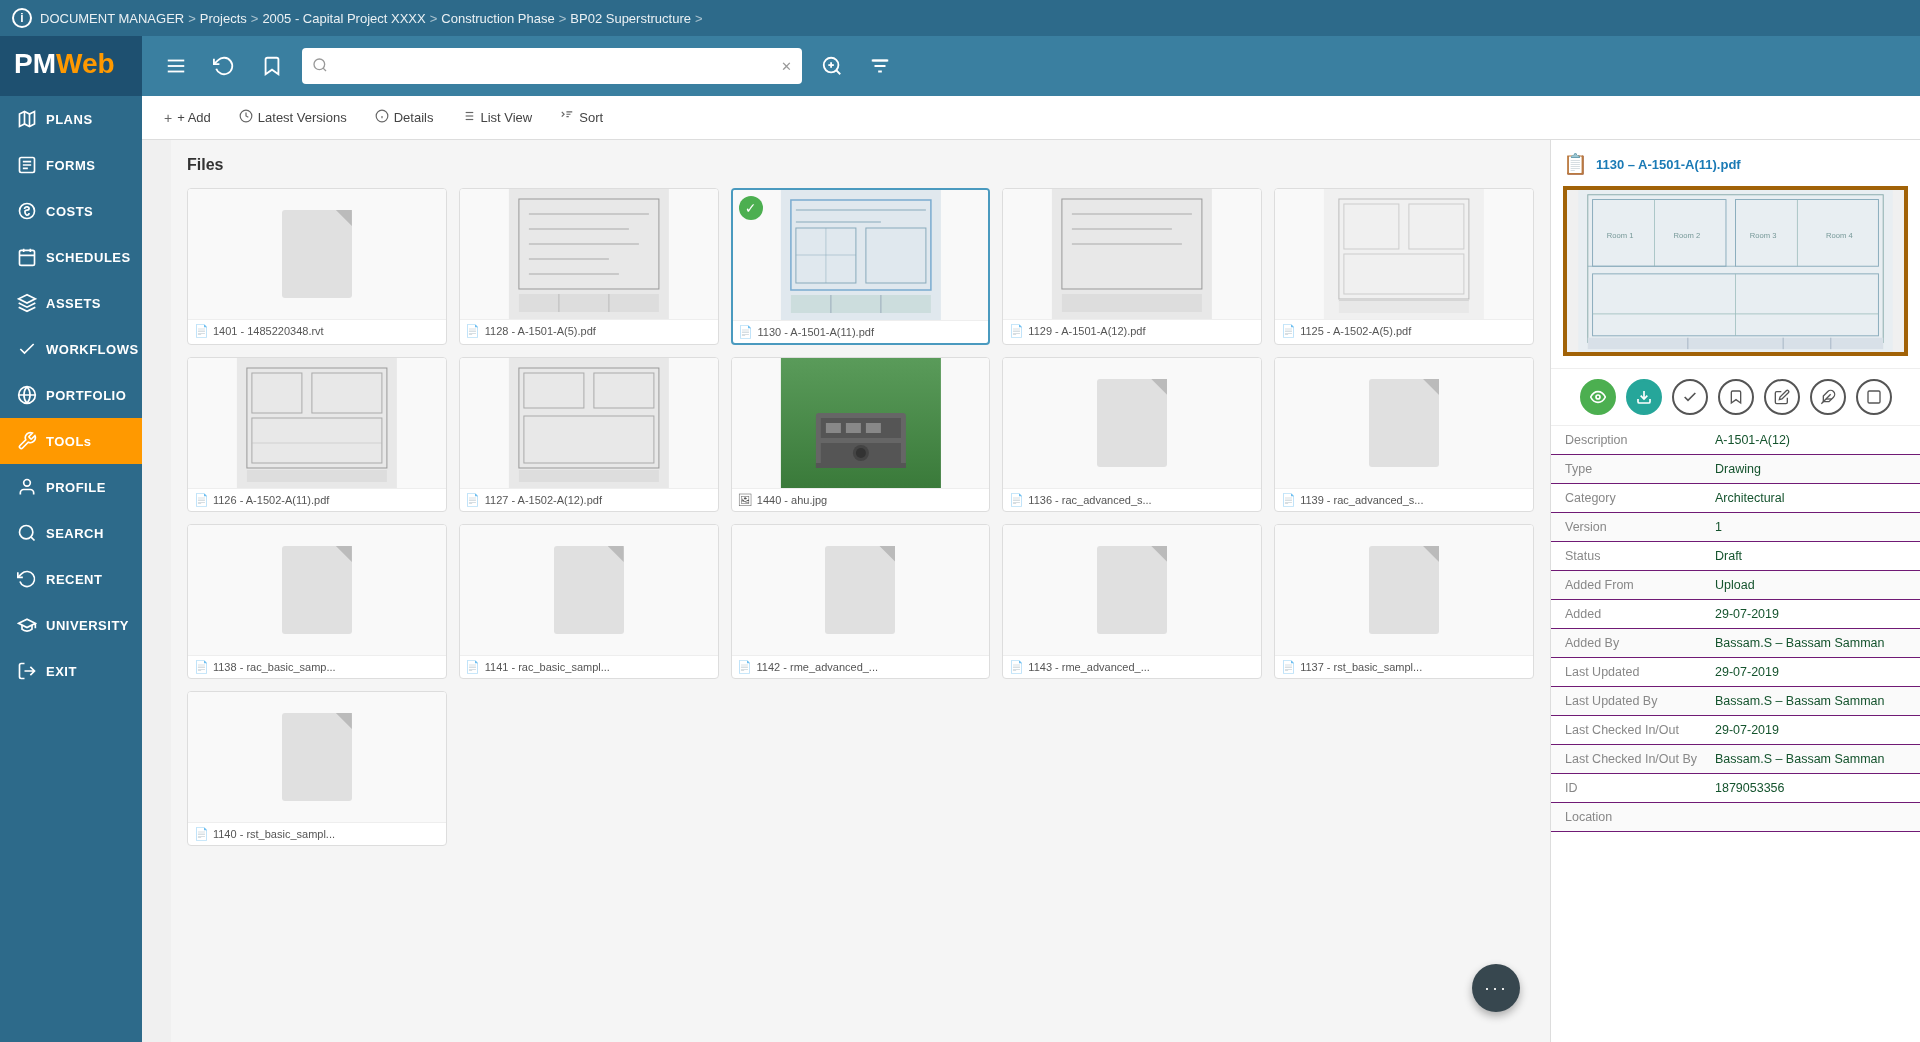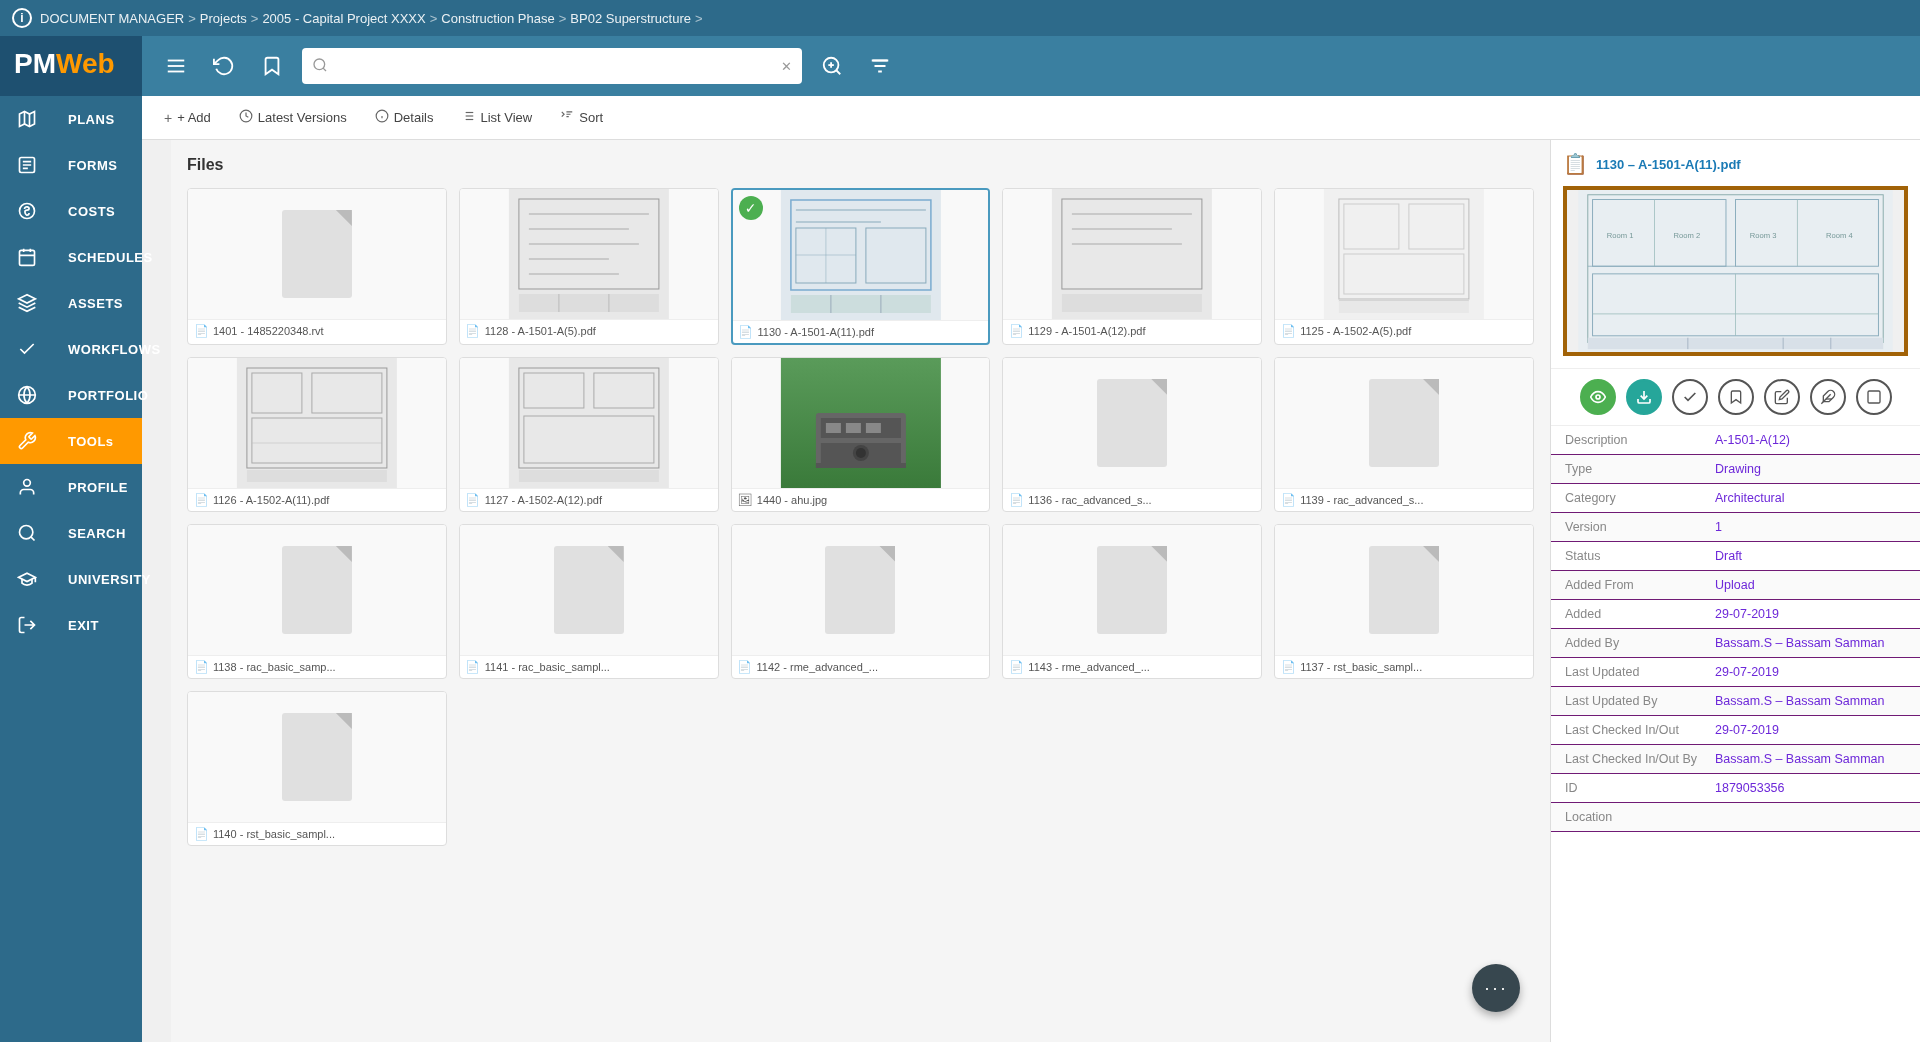--- a/index.html
+++ b/index.html
@@ -48,21 +48,21 @@
     }
     .logo-text {
       color: white;
       font-size: 22px;
       font-weight: bold;
     }
 
     .nav-item {
       display: flex;
       align-items: center;
-      gap: 30px;
+      gap: 8px;
       padding: 12px 16px;
       color: white;
       cursor: pointer;
       font-size: 13px;
       font-weight: 600;
       letter-spacing: 0.5px;
     }
     .nav-item.active { background: #f90; color: white; }
     .nav-item .nav-icon { width: 22px; height: 22px; display: flex; align-items: center; justify-content: center; flex-shrink: 0; }
 
@@ -273,21 +273,21 @@
 
     .metadata-table { width: 100%; }
     .metadata-row {
       display: flex;
       padding: 7px 14px;
       border-bottom: 1px solid #701a75;
       align-items: center;
     }
     .metadata-row:nth-child(even) { background: #fafafa; }
     .meta-label { width: 150px; color: #888; font-size: 12.5px; flex-shrink: 0; }
-    .meta-value { color: #6d28d9; font-size: 12.5px; font-weight: 500; }
+    .meta-value { color: #14532d; font-size: 12.5px; font-weight: 500; }
 
     
     .fab {
       position: fixed;
       bottom: 30px;
       right: 400px;
       width: 48px; height: 48px;
       background: #37474f;
       border-radius: 50%;
       display: flex;
@@ -432,20 +432,29 @@
     <div class="nav-item">
       <div class="nav-icon">
         <svg width="20" height="20" viewBox="0 0 24 24" fill="none" stroke="white" stroke-width="2">
           <circle cx="11" cy="11" r="8"></circle>
             <path d="M21 21l-4.35-4.35"></path>
         </svg>
       </div>
       <span>SEARCH</span>
     </div>
 
+    <div class="nav-item">
+      <div class="nav-icon">
+        <svg width="20" height="20" viewBox="0 0 24 24" fill="none" stroke="white" stroke-width="2">
+          <polyline points="1 4 1 10 7 10"></polyline>
+            <path d="M3.51 15a9 9 0 102.13-9.36L1 10"></path>
+        </svg>
+      </div>
+      <span>RECENT</span>
+    </div>
 
     <div class="nav-item">
       <div class="nav-icon">
         <svg width="20" height="20" viewBox="0 0 24 24" fill="none" stroke="white" stroke-width="2">
           <path d="M22 10v6M2 10l10-5 10 5-10 5-10-5z"></path>
             <path d="M6 12v5c3 3 9 3 12 0v-5"></path>
         </svg>
       </div>
       <span>UNIVERSITY</span>
     </div>

